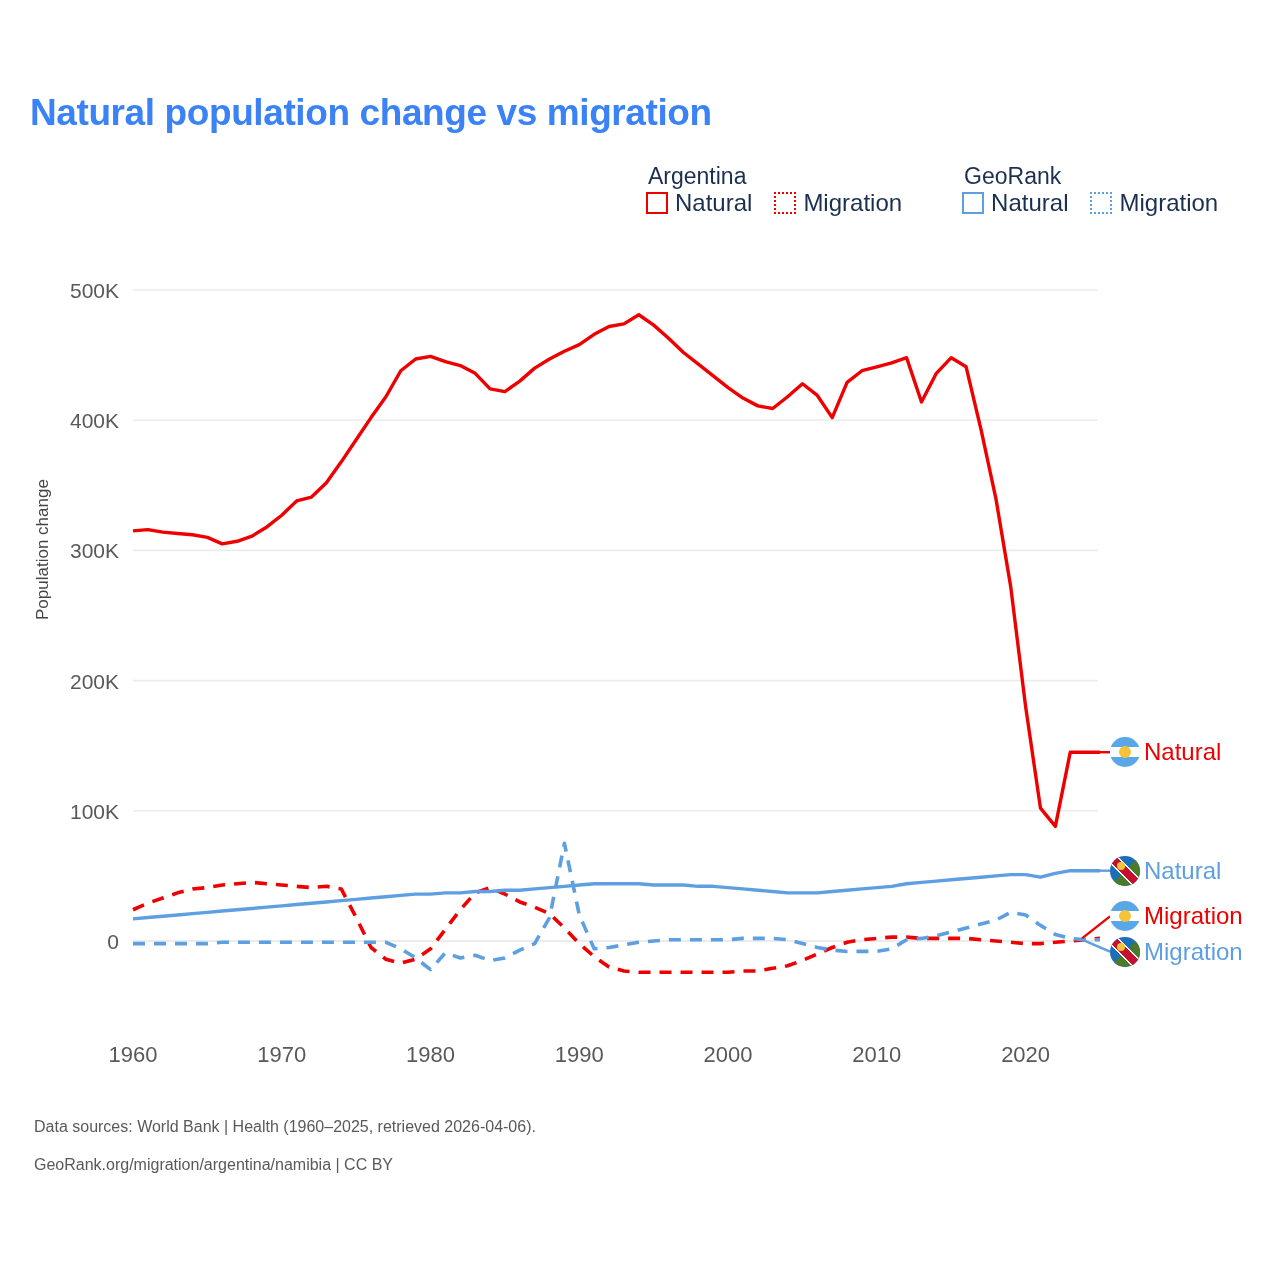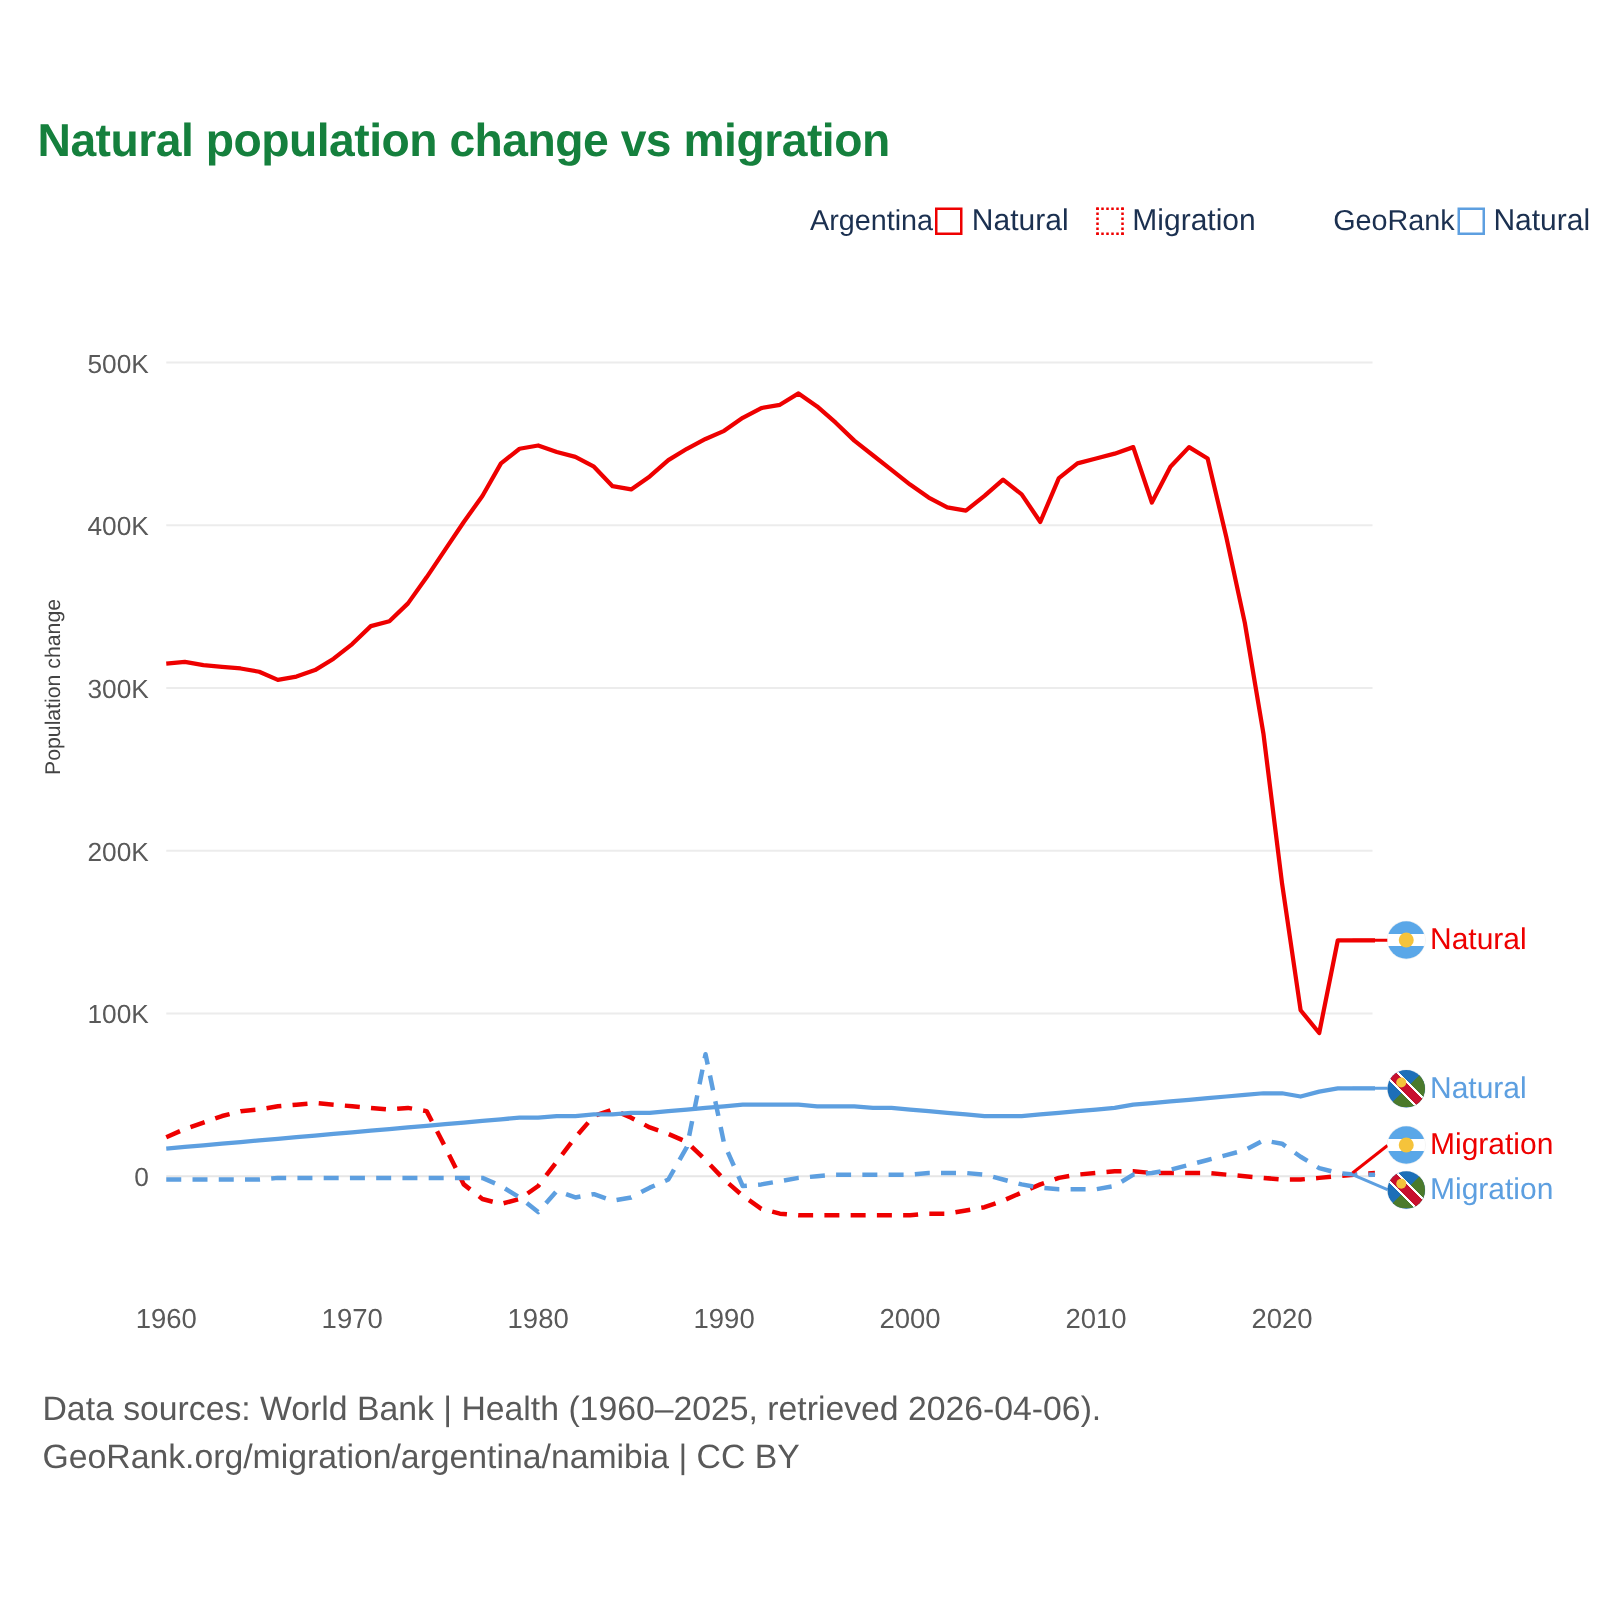--- a/index.html
+++ b/index.html
@@ -6,26 +6,26 @@
   body{
     width:1280px;height:1280px;background:#ffffff;
     font-family:"Liberation Sans", sans-serif;
     color:#1d3557;overflow:hidden;position:relative;
   }
   #chart-root{position:absolute;inset:0;}
 
   .title{
     position:absolute;left:30px;top:92px;
     font-size:37px;font-weight:bold;letter-spacing:-0.4px;
-    color:#15803d;white-space:nowrap;
+    color:#3b82f6;white-space:nowrap;
   }
 
   
   .legend{position:absolute;left:646px;top:163px;display:flex;gap:60px;}
-  .legend-group{display:flex;flex-direction:row;gap:2px;align-items:flex-end;}
+  .legend-group{display:flex;flex-direction:column;gap:2px;}
   .legend-country{font-size:23px;color:#1b3050;line-height:26px;padding-left:2px;}
   .legend-keys{display:flex;gap:22px;align-items:center;}
   .legend-key{display:flex;align-items:center;gap:7px;}
   .swatch{width:22px;height:22px;background:#fff;box-sizing:border-box;}
   .sw-ar-solid{border:2.5px solid #ee0000;}
   .sw-ar-dot{border:2.5px dotted #ee0000;}
   .sw-nm-solid{border:2.5px solid #5d9fe0;}
   .sw-nm-dot{border:2.5px dotted #5d9fe0;}
   .legend-label{font-size:24px;color:#1b3050;line-height:24px;}
 
@@ -45,21 +45,21 @@
   .flag{width:30px;height:30px;border-radius:50%;overflow:hidden;position:relative;flex:0 0 auto;box-shadow:0 0 0 0.5px rgba(0,0,0,.07);}
   .flag-ar{background:linear-gradient(#5aa7e8 0 33.3%,#ffffff 33.3% 66.6%,#5aa7e8 66.6% 100%);}
   .flag-ar .sun{position:absolute;left:50%;top:50%;transform:translate(-50%,-50%);width:9px;height:9px;border-radius:50%;background:#f5c33b;box-shadow:0 0 0 1.5px #f5c33b;}
   .flag-nm{background:#1d6fb8;}
   .flag-nm .green{position:absolute;inset:0;background:#4b7a2b;clip-path:polygon(100% 0,100% 100%,0 100%);}
   .flag-nm .stripe{position:absolute;left:-20%;top:-20%;width:140%;height:140%;
      background:linear-gradient(45deg,transparent 41%,#ffffff 41% 44%,#c8102e 44% 56%,#ffffff 56% 59%,transparent 59%);}
   .flag-nm .sun{position:absolute;left:22%;top:20%;width:8px;height:8px;border-radius:50%;background:#f5c33b;}
 
   
-  .footer{position:absolute;left:34px;top:1108px;font-size:27px;color:#595959;line-height:38px;}
+  .footer{position:absolute;left:34px;top:1108px;font-size:16px;color:#595959;line-height:38px;}
   .footer div{white-space:nowrap;}
 </style>
 </head>
 <body>
 
 <div id="chart-root">
 
   <div class="title">Natural population change vs migration</div>
 
   <div class="legend">

